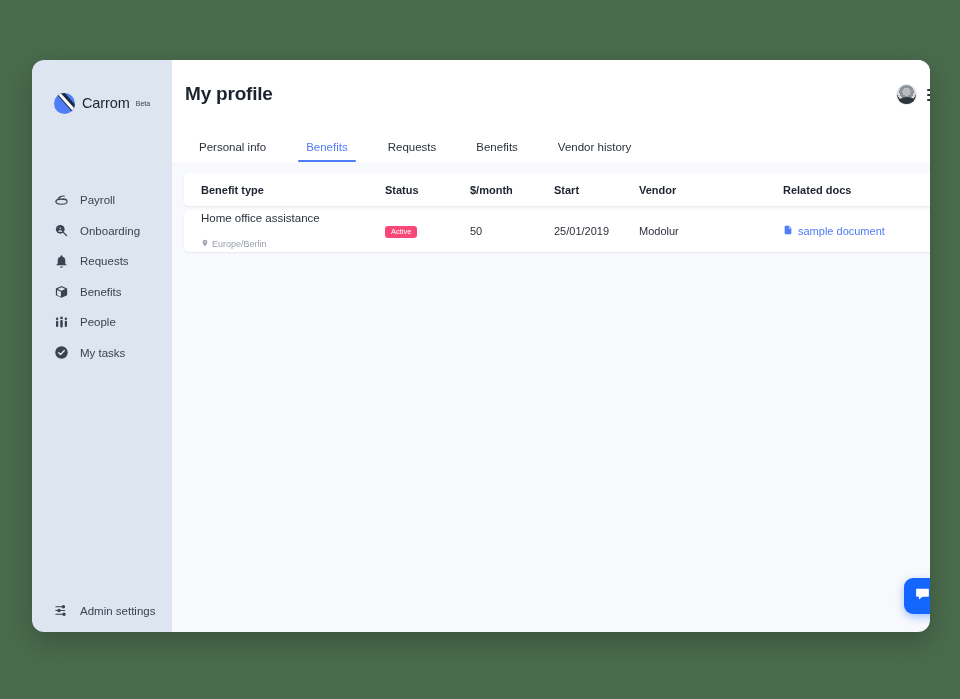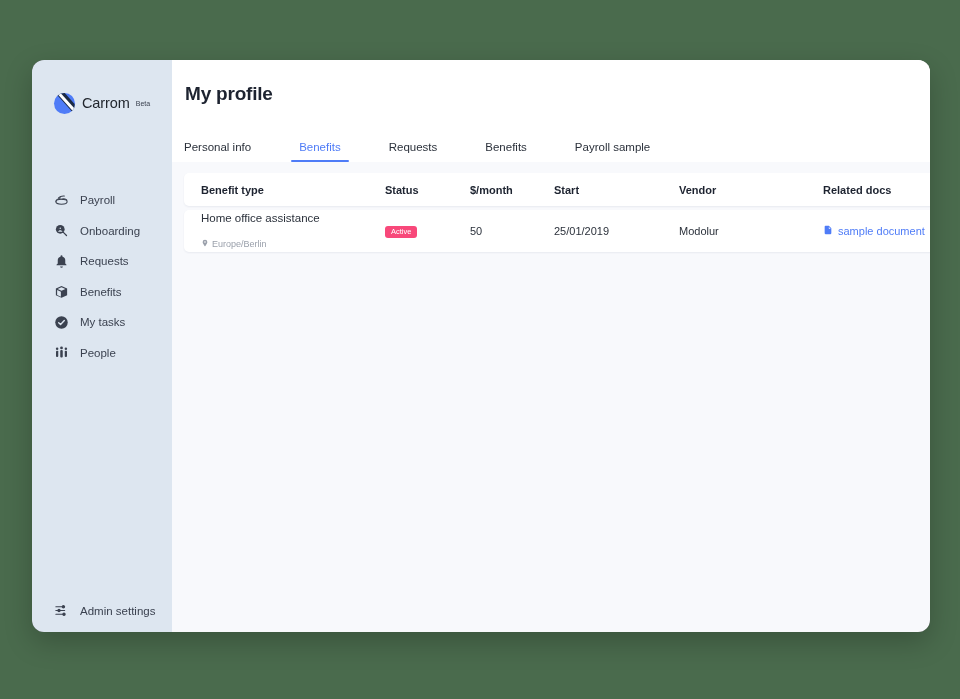--- a/index.html
+++ b/index.html
@@ -150,23 +150,23 @@
     width: 20px; height: 14px;
     margin-left: -10px;
     border-radius: 50% 50% 0 0;
     background: #2e343c;
   }
   .hamburger { width: 13px; cursor: pointer; display: flex; flex-direction: column; gap: 3px; }
   .hamburger span { display: block; height: 2px; background: #2b3139; border-radius: 1px; }
 
   .tabs {
     position: absolute;
-    left: 7px; bottom: 0;
-    display: flex;
-    gap: 16px;
+    left: 22px; bottom: 0;
+    display: flex;
+    gap: 8px;
   }
   .tab {
     font-size: 11.5px;
     color: #2b313b;
     padding: 0 16px 9px 16px;
     cursor: pointer;
     position: relative;
     white-space: nowrap;
   }
   .tab:first-child { padding-left: 5px; }
@@ -190,21 +190,21 @@
     align-items: center;
   }
   .thead { height: 33px; margin-bottom: 4px; }
   .trow  { height: 42px; }
 
   .col { font-size: 11px; color: #2b313b; flex: 0 0 auto; }
   .c-benefit { width: 201px; padding-left: 17px; }
   .c-status  { width: 85px; }
   .c-month   { width: 84px; }
   .c-start   { width: 85px; }
-  .c-vendor  { width: 144px; margin-left: 40px; }
+  .c-vendor  { width: 144px; }
   .c-docs    { width: 160px; }
   .thead .col { font-weight: bold; color: #1d2330; }
 
   .benefit-name { font-size: 11.5px; color: #2b313b; }
   .benefit-loc {
     display: flex; align-items: center; gap: 3px;
     font-size: 9px; color: #9aa0ab; margin-top: 14px;
   }
   .badge {
     display: inline-block;
@@ -283,40 +283,40 @@
         <span class="nav-icon">
           <svg width="15" height="15" viewBox="0 0 24 24" fill="#3b4250">
               <path d="M12 3 3 7v11l9 4 9-4V7l-9-4zm0 2.2 6.2 2.8L12 10.8 5.8 8 12 5.2zM5 9.7l6 2.7v7.9l-6-2.7V9.7z"></path>
             </svg>
         </span>
         <span class="nav-label">Benefits</span>
       </div>
 
       <div class="nav-item">
         <span class="nav-icon">
-          <svg width="15" height="15" viewBox="0 0 24 24">
-              <circle cx="12" cy="12" r="10" fill="#3b4250"></circle>
-              <path d="M7.5 12.3l3 3 6-6.4" fill="none" stroke="#dde6f0" stroke-width="2.2" stroke-linecap="round" stroke-linejoin="round"></path>
-            </svg>
-        </span>
-        <span class="nav-label">My tasks</span>
-      </div>
-
-      <div class="nav-item">
-        <span class="nav-icon">
           <svg width="15" height="15" viewBox="0 0 24 24" fill="#3b4250">
               <circle cx="5" cy="6" r="2"></circle>
               <rect x="3.2" y="9" width="3.6" height="10" rx="1.4"></rect>
               <circle cx="12" cy="4.6" r="2.2"></circle>
               <rect x="10" y="8" width="4" height="12" rx="1.6"></rect>
               <circle cx="19" cy="6" r="2"></circle>
               <rect x="17.2" y="9" width="3.6" height="10" rx="1.4"></rect>
             </svg>
         </span>
         <span class="nav-label">People</span>
+      </div>
+
+      <div class="nav-item">
+        <span class="nav-icon">
+          <svg width="15" height="15" viewBox="0 0 24 24">
+              <circle cx="12" cy="12" r="10" fill="#3b4250"></circle>
+              <path d="M7.5 12.3l3 3 6-6.4" fill="none" stroke="#dde6f0" stroke-width="2.2" stroke-linecap="round" stroke-linejoin="round"></path>
+            </svg>
+        </span>
+        <span class="nav-label">My tasks</span>
       </div>
 
     </div>
 
     <div class="admin">
       <span class="nav-icon">
         <svg width="15" height="15" viewBox="0 0 24 24" fill="none" stroke="#3b4250" stroke-width="1.8" stroke-linecap="round">
             <path d="M3 6h14M3 12h14M3 18h14"></path>
             <circle cx="15" cy="6" r="1.8" fill="#3b4250"></circle>
             <circle cx="8" cy="12" r="1.8" fill="#3b4250"></circle>
@@ -340,21 +340,21 @@
             <span></span>
             <span></span>
         </div>
       </div>
 
       <div class="tabs">
         <div class="tab">Personal info</div>
         <div class="tab active">Benefits</div>
         <div class="tab">Requests</div>
         <div class="tab">Benefits</div>
-        <div class="tab">Payroll sample</div>
+        <div class="tab">Vendor history</div>
       </div>
     </div>
 
     <div class="content">
 
       <div class="card thead">
         <div class="col c-benefit">Benefit type</div>
         <div class="col c-status">Status</div>
         <div class="col c-month">$/month</div>
         <div class="col c-start">Start</div>

